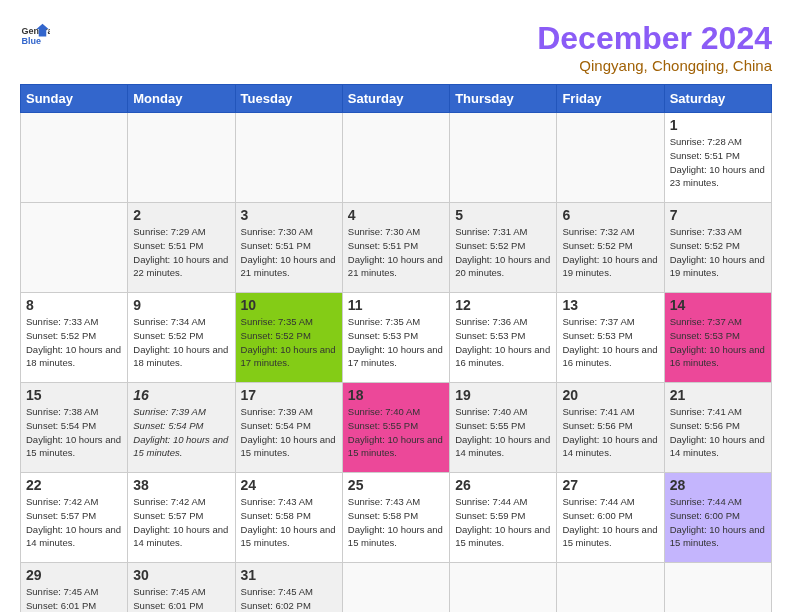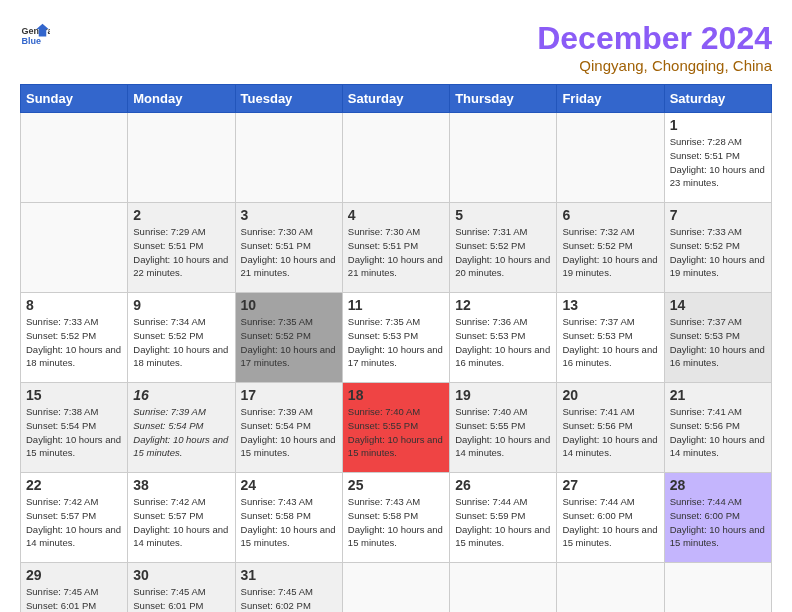--- a/index.html
+++ b/index.html
@@ -152,55 +152,55 @@
       </tr>
       <tr>
         <td style="background: rgb(255, 255, 255);">
         <span class="day-number">8</span>
         <span class="day-detail">Sunrise: 7:33 AM<br>Sunset: 5:52 PM<br>Daylight: 10 hours and 18 minutes.</span>
       </td>
         <td style="background: rgb(255, 255, 255);">
         <span class="day-number">9</span>
         <span class="day-detail">Sunrise: 7:34 AM<br>Sunset: 5:52 PM<br>Daylight: 10 hours and 18 minutes.</span>
       </td>
-        <td style="background: #a3a3a3;">
+        <td style="background: #84cc16;">
         <span class="day-number">10</span>
         <span class="day-detail">Sunrise: 7:35 AM<br>Sunset: 5:52 PM<br>Daylight: 10 hours and 17 minutes.</span>
       </td>
         <td style="background: rgb(255, 255, 255);">
         <span class="day-number">11</span>
         <span class="day-detail">Sunrise: 7:35 AM<br>Sunset: 5:53 PM<br>Daylight: 10 hours and 17 minutes.</span>
       </td>
         <td style="background: rgb(255, 255, 255);">
         <span class="day-number">12</span>
         <span class="day-detail">Sunrise: 7:36 AM<br>Sunset: 5:53 PM<br>Daylight: 10 hours and 16 minutes.</span>
       </td>
         <td style="background: rgb(255, 255, 255);">
         <span class="day-number">13</span>
         <span class="day-detail">Sunrise: 7:37 AM<br>Sunset: 5:53 PM<br>Daylight: 10 hours and 16 minutes.</span>
       </td>
-        <td style="background: #e5e5e5;">
+        <td style="background: #ec4899;">
         <span class="day-number">14</span>
         <span class="day-detail">Sunrise: 7:37 AM<br>Sunset: 5:53 PM<br>Daylight: 10 hours and 16 minutes.</span>
       </td>
       </tr>
       <tr>
         <td style="background: rgb(240, 240, 240);">
         <span class="day-number">15</span>
         <span class="day-detail">Sunrise: 7:38 AM<br>Sunset: 5:54 PM<br>Daylight: 10 hours and 15 minutes.</span>
       </td>
         <td style="background: rgb(240, 240, 240); font-style: italic;">
         <span class="day-number">16</span>
         <span class="day-detail">Sunrise: 7:39 AM<br>Sunset: 5:54 PM<br>Daylight: 10 hours and 15 minutes.</span>
       </td>
         <td style="background: rgb(240, 240, 240);">
         <span class="day-number">17</span>
         <span class="day-detail">Sunrise: 7:39 AM<br>Sunset: 5:54 PM<br>Daylight: 10 hours and 15 minutes.</span>
       </td>
-        <td style="background: #ef4444;">
+        <td style="background: #ec4899;">
         <span class="day-number">18</span>
         <span class="day-detail">Sunrise: 7:40 AM<br>Sunset: 5:55 PM<br>Daylight: 10 hours and 15 minutes.</span>
       </td>
         <td style="background: rgb(240, 240, 240);">
         <span class="day-number">19</span>
         <span class="day-detail">Sunrise: 7:40 AM<br>Sunset: 5:55 PM<br>Daylight: 10 hours and 14 minutes.</span>
       </td>
         <td style="background: rgb(240, 240, 240);">
         <span class="day-number">20</span>
         <span class="day-detail">Sunrise: 7:41 AM<br>Sunset: 5:56 PM<br>Daylight: 10 hours and 14 minutes.</span>

